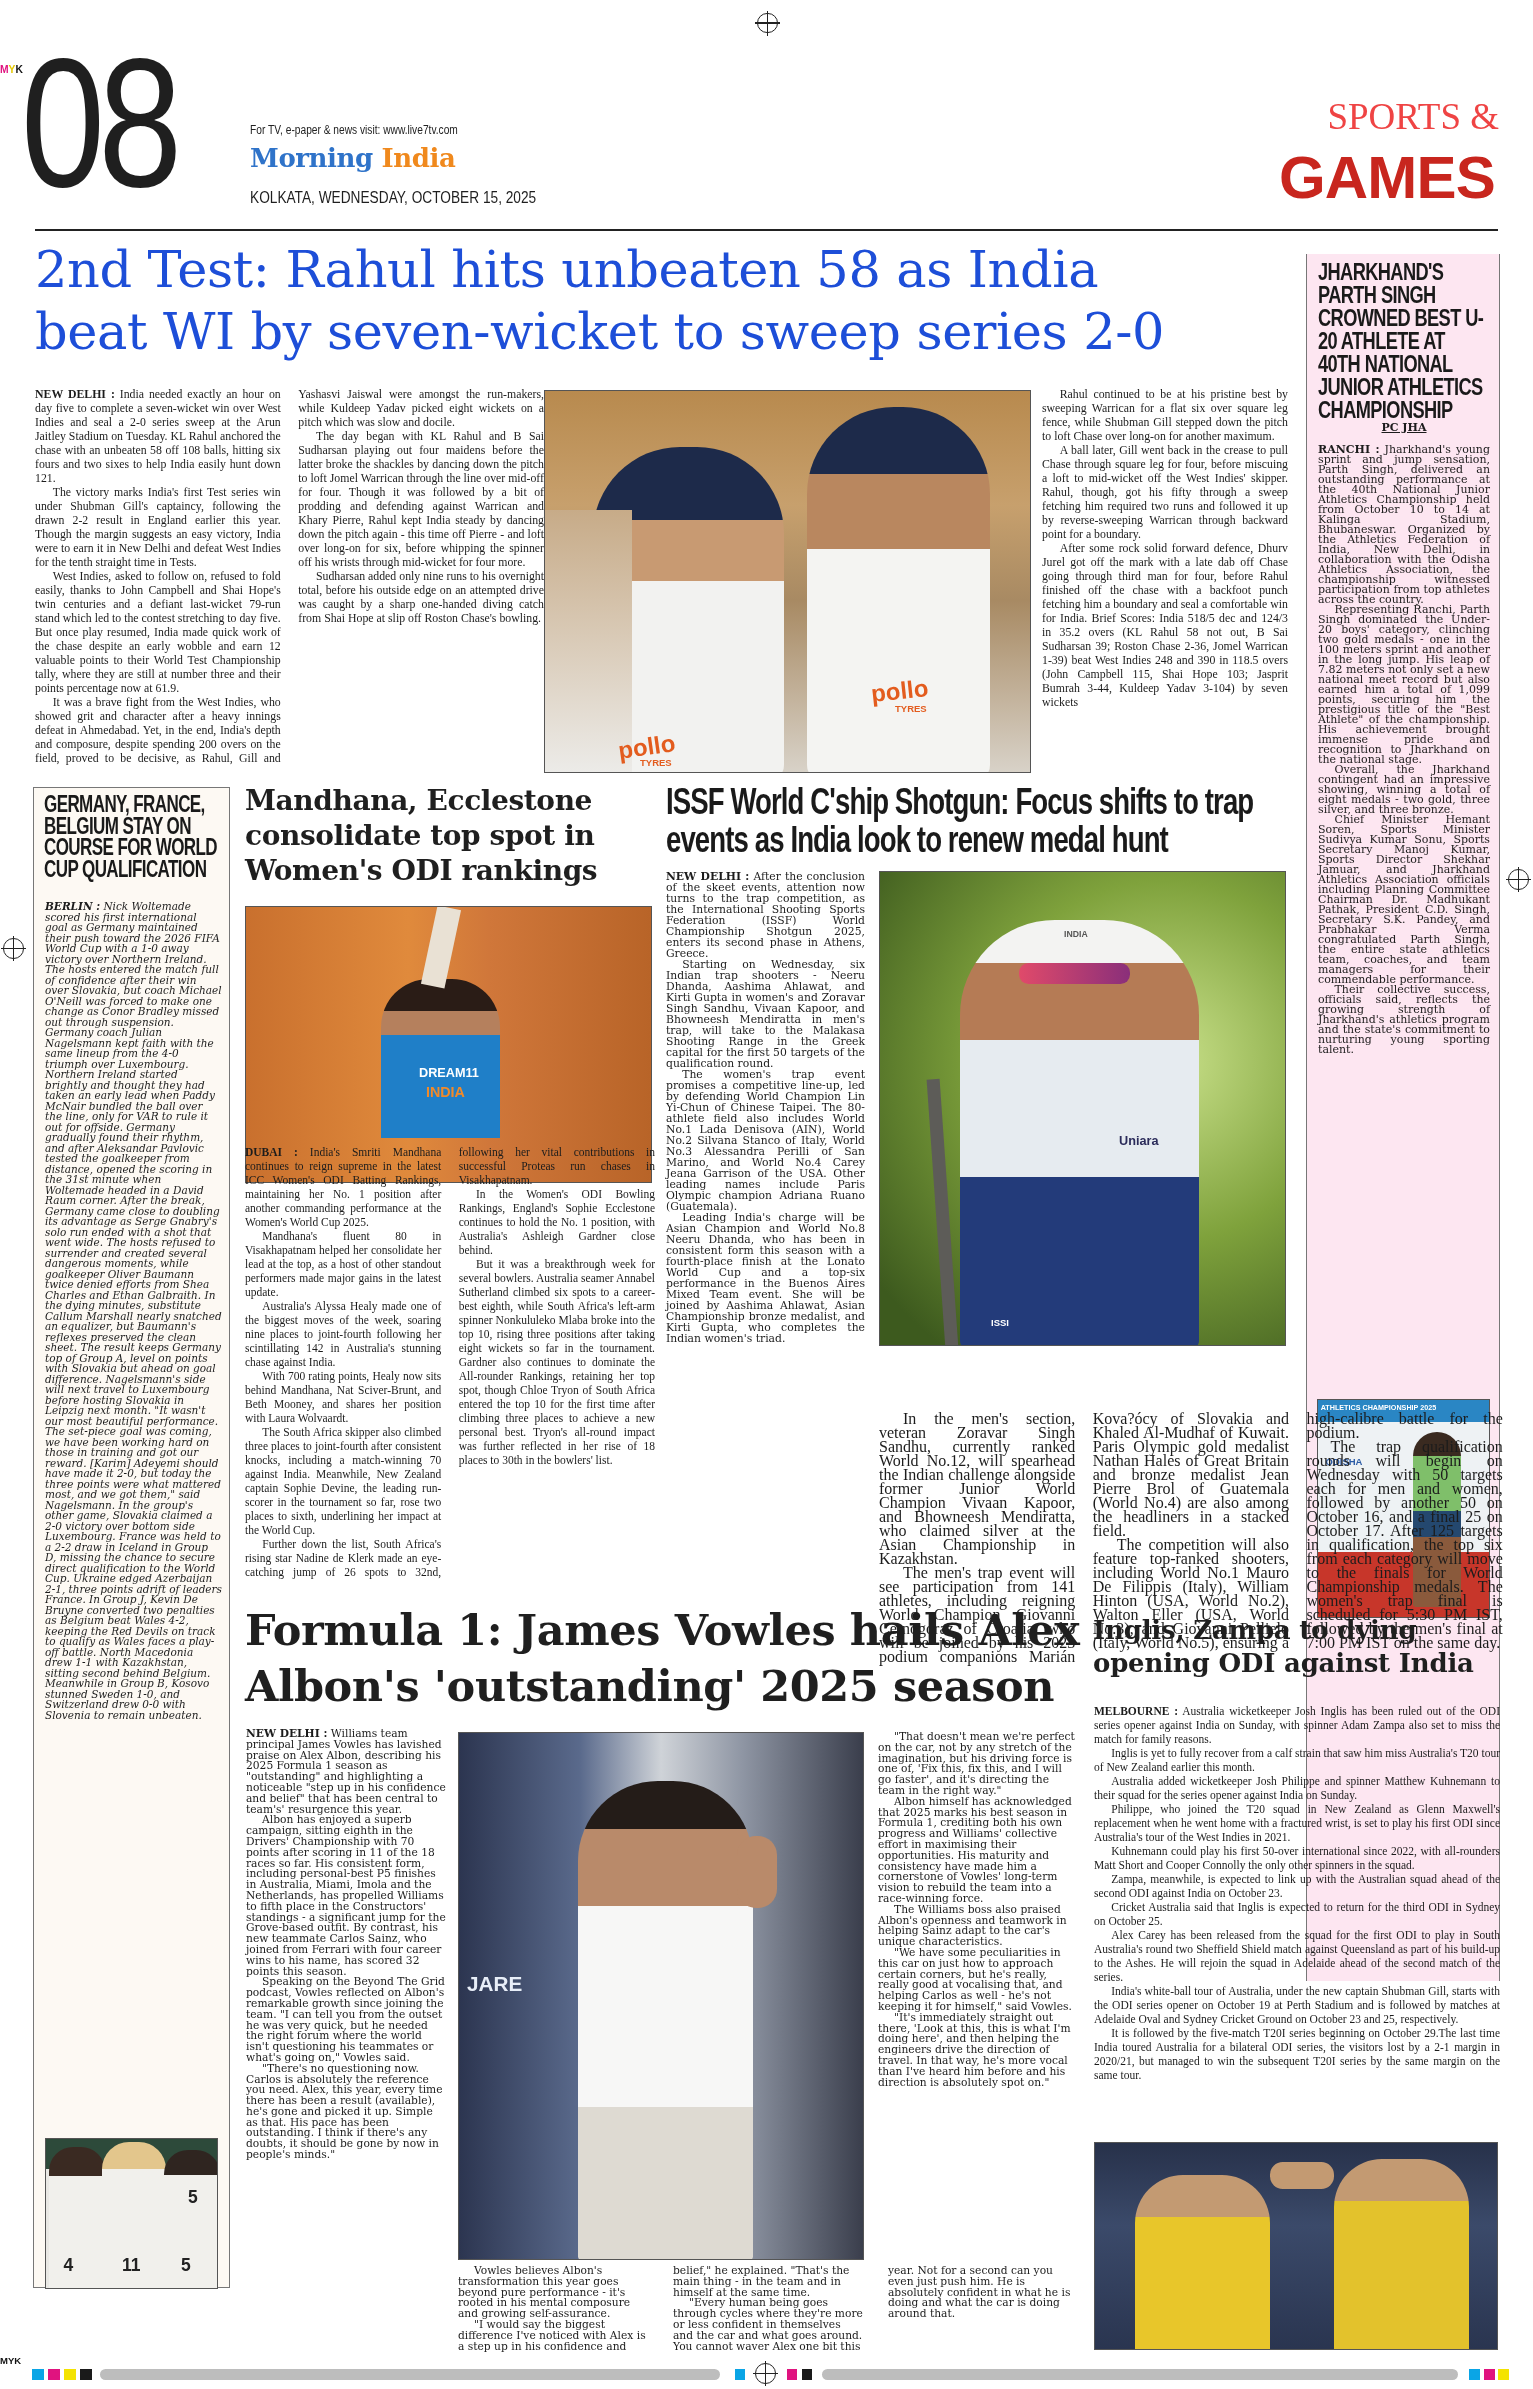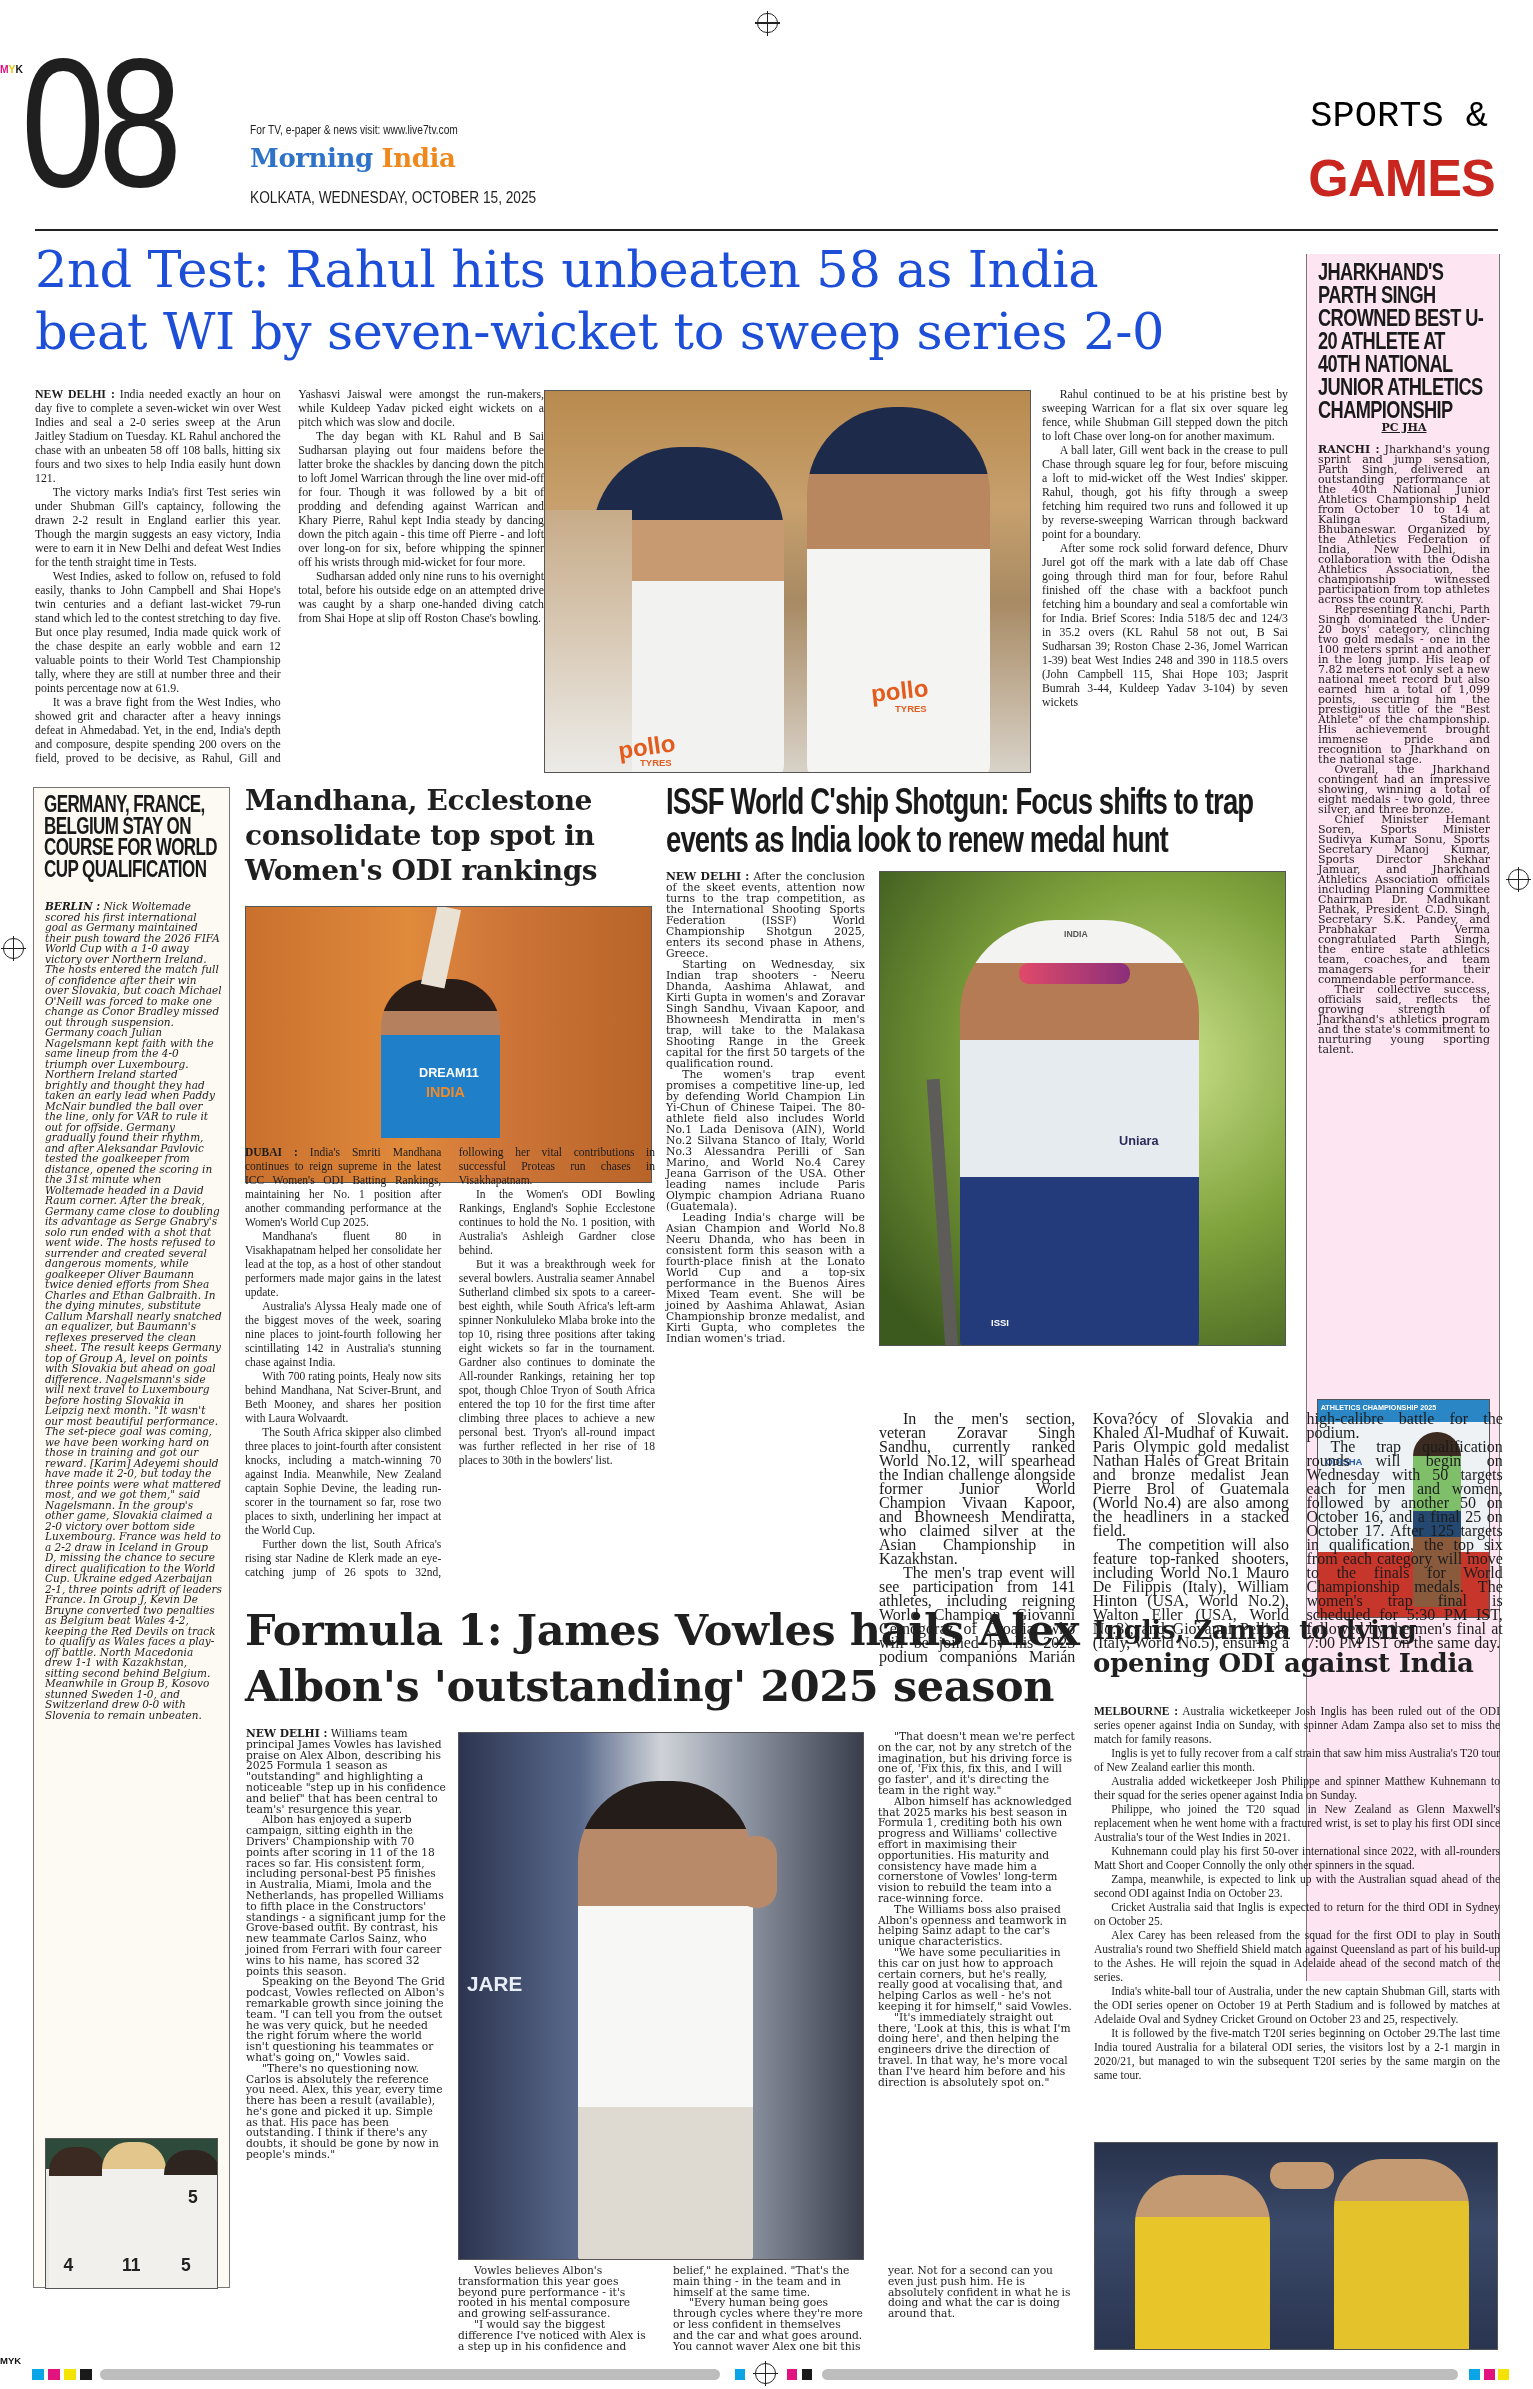--- a/index.html
+++ b/index.html
@@ -30,22 +30,22 @@
 
 <div class="abs" style="left:20.7px;top:30px;font-family:'Liberation Sans',sans-serif;font-size:184px;line-height:184px;letter-spacing:-8px;color:#1f1f1f;transform:scaleX(0.82);transform-origin:left top;">08</div>
 
 <div class="abs" style="left:250px;top:123px;font-family:'Liberation Sans',sans-serif;font-size:12px;color:#222;transform:scaleX(0.85);transform-origin:left top;">For TV, e-paper &amp; news visit: www.live7tv.com</div>
 <div class="abs" style="left:250px;top:143px;font-family:'DejaVu Serif',serif;font-weight:bold;font-size:26px;letter-spacing:-0.4px;">
   <span style="color:#2f73c9;">Morning</span>
   <span style="color:#f0891d;">India</span>
 </div>
 <div class="abs" style="left:250px;top:188px;font-family:'Liberation Sans',sans-serif;font-size:16.7px;font-weight:normal;color:#1f1f1f;transform:scaleX(0.82);transform-origin:left top;">KOLKATA, WEDNESDAY, OCTOBER 15, 2025</div>
 
-<div class="abs" style="right:45px;top:95px;font-family:Liberation Mono, monospace;font-size:37px;color:#000000;">SPORTS &amp;</div>
-<div class="abs" style="right:38px;top:148px;font-family:'Liberation Sans',sans-serif;font-weight:bold;font-size:52px;line-height:60px;color:#c8261e;letter-spacing:-0.8px;">GAMES</div>
+<div class="abs" style="right:34px;top:95px;font-family:Liberation Serif, serif;font-size:37px;color:#ef4444;">SPORTS &amp;</div>
+<div class="abs" style="right:38px;top:148px;font-family:'Liberation Sans',sans-serif;font-weight:bold;font-size:60px;line-height:60px;color:#c8261e;letter-spacing:-0.8px;">GAMES</div>
 
 <div class="abs" style="left:35px;top:229px;width:1463px;height:1.6px;background:#222;"></div>
 
 <div class="abs" style="left:35px;top:239px;width:1264px;font-family:'DejaVu Serif',serif;font-size:51px;line-height:62px;color:#1d4ed8;letter-spacing:-0.4px;">
   <div>2nd Test: Rahul hits unbeaten 58 as India</div>
   <div>beat WI by seven-wicket to sweep series 2-0</div>
 </div>
 
 <div class="abs body-text cols2" style="left:35px;top:387px;width:509px;height:390px;font-size:11.8px;line-height:14px;">
   <p class="first"><span class="dateline">NEW DELHI :</span> <span>India needed exactly an hour on day five to complete a seven-wicket win over West Indies and seal a 2-0 series sweep at the Arun Jaitley Stadium on Tuesday. KL Rahul anchored the chase with an unbeaten 58 off 108 balls, hitting six fours and two sixes to help India easily hunt down 121.</span></p>

